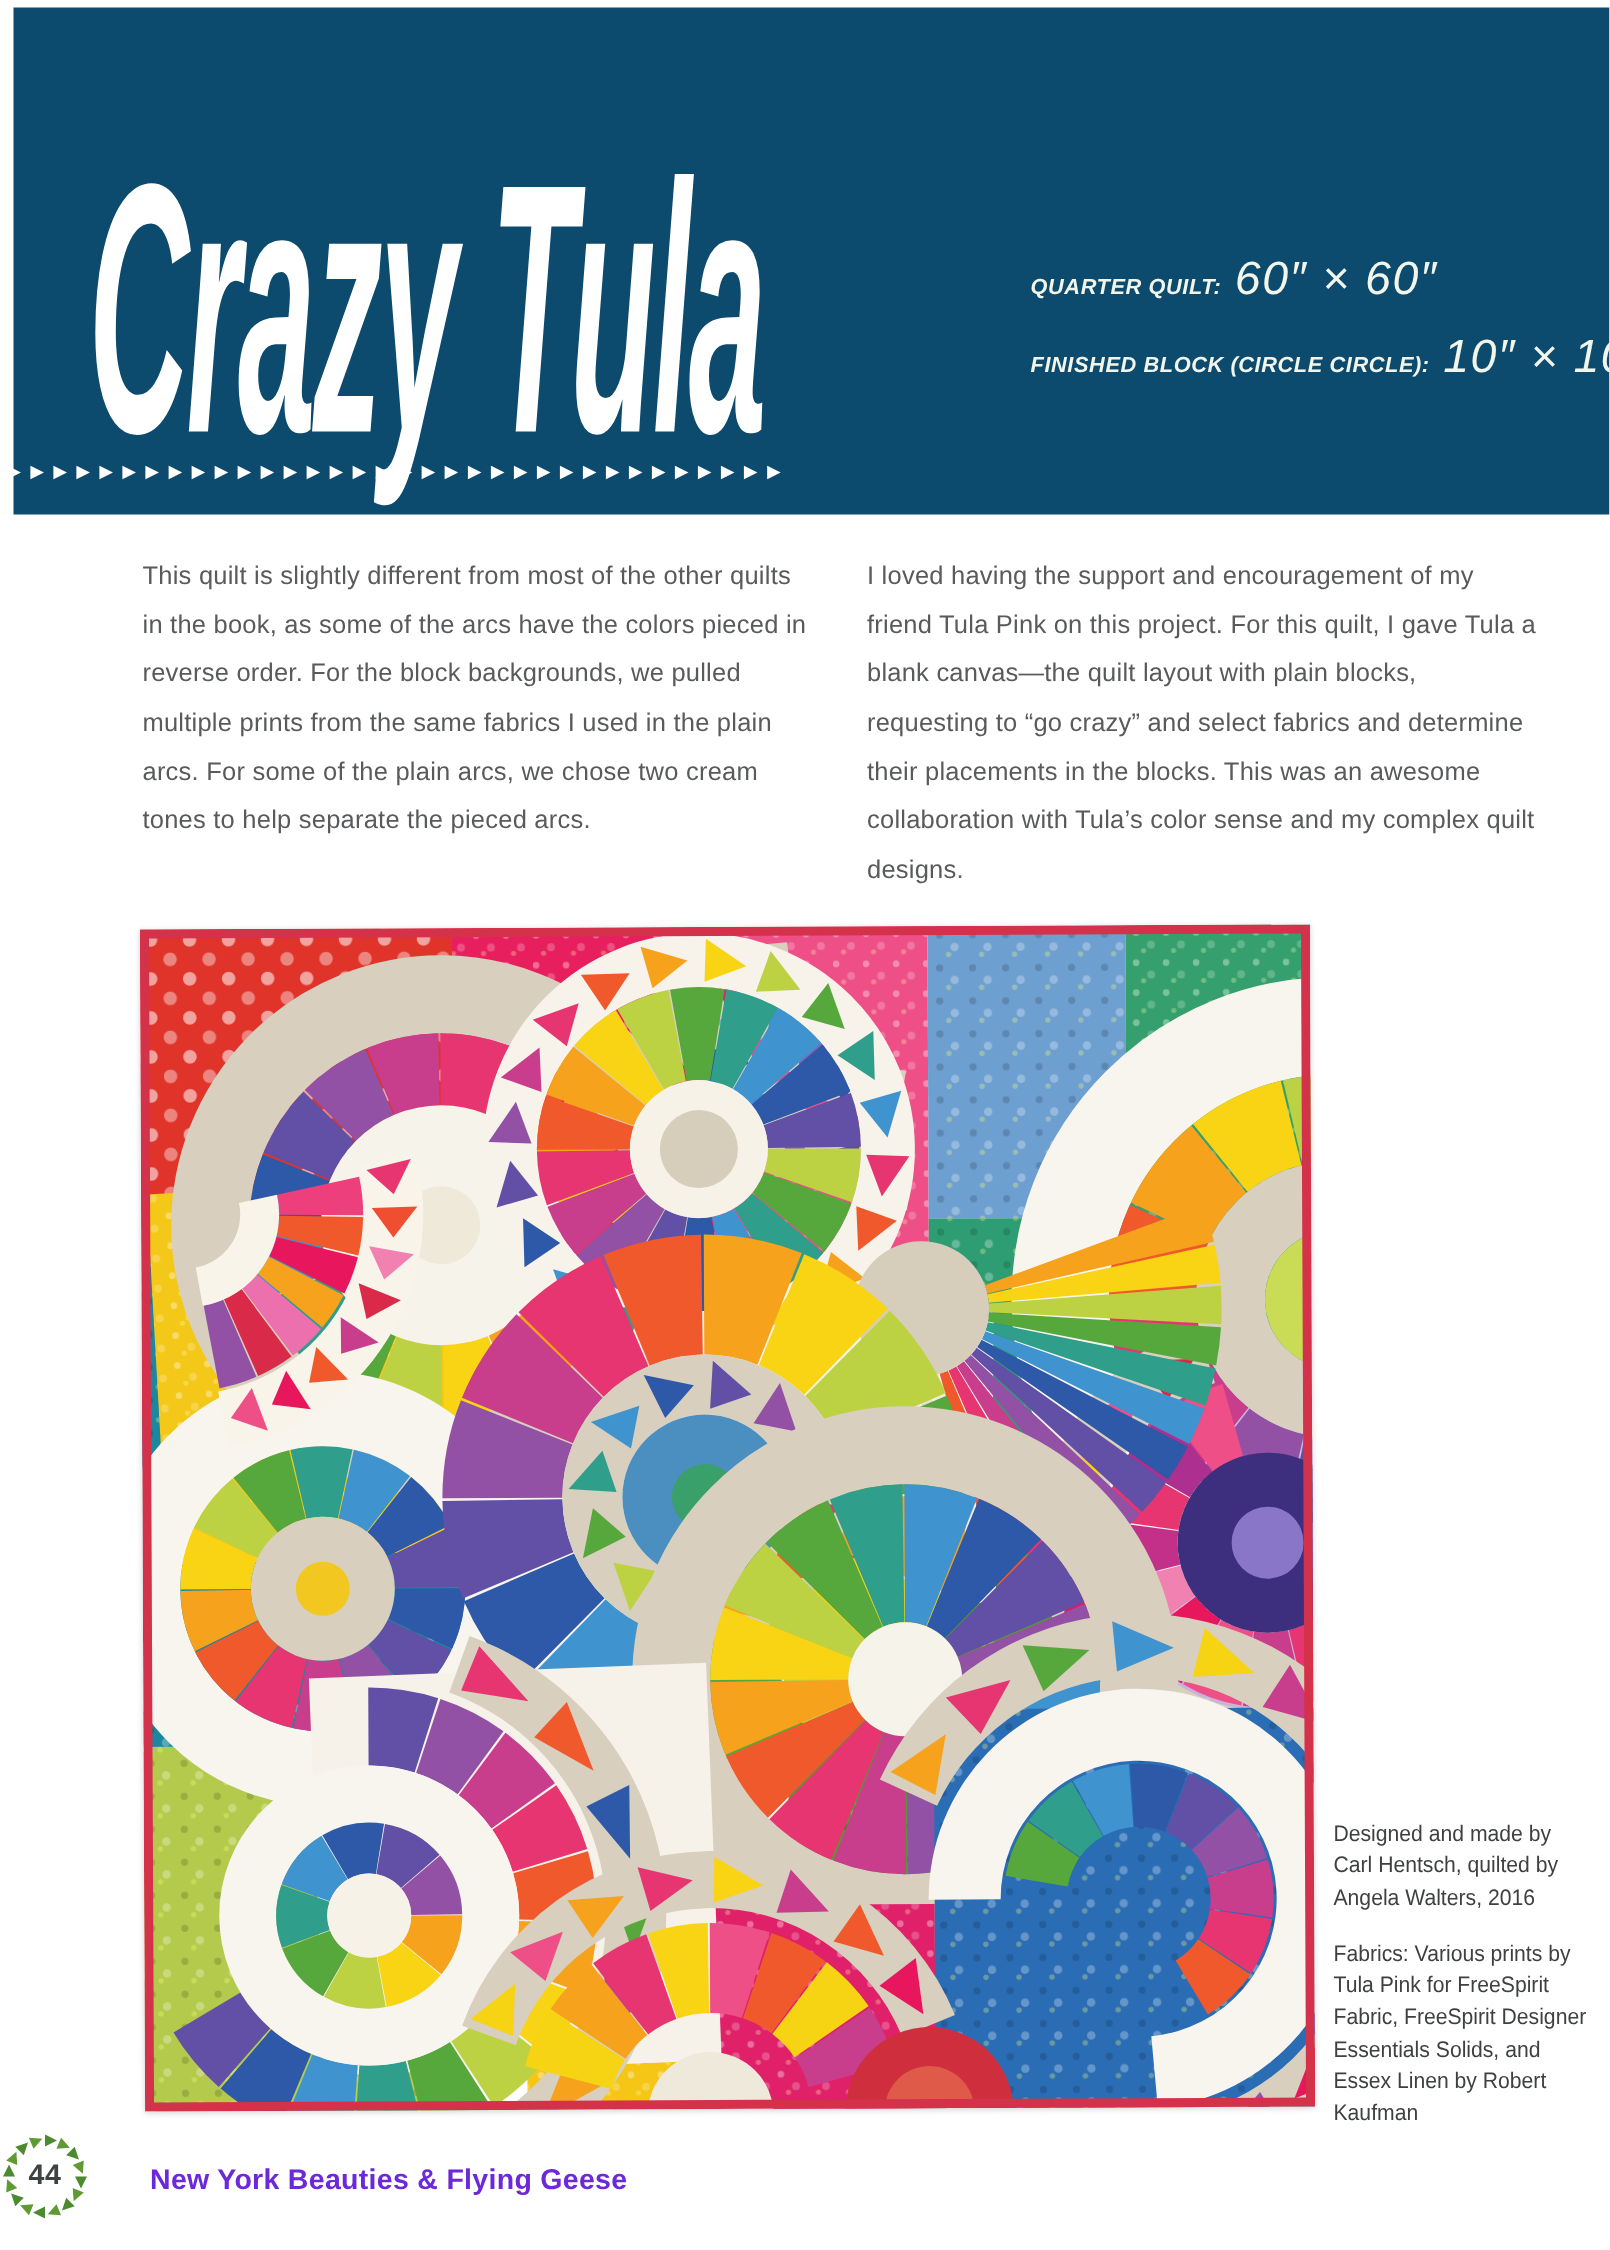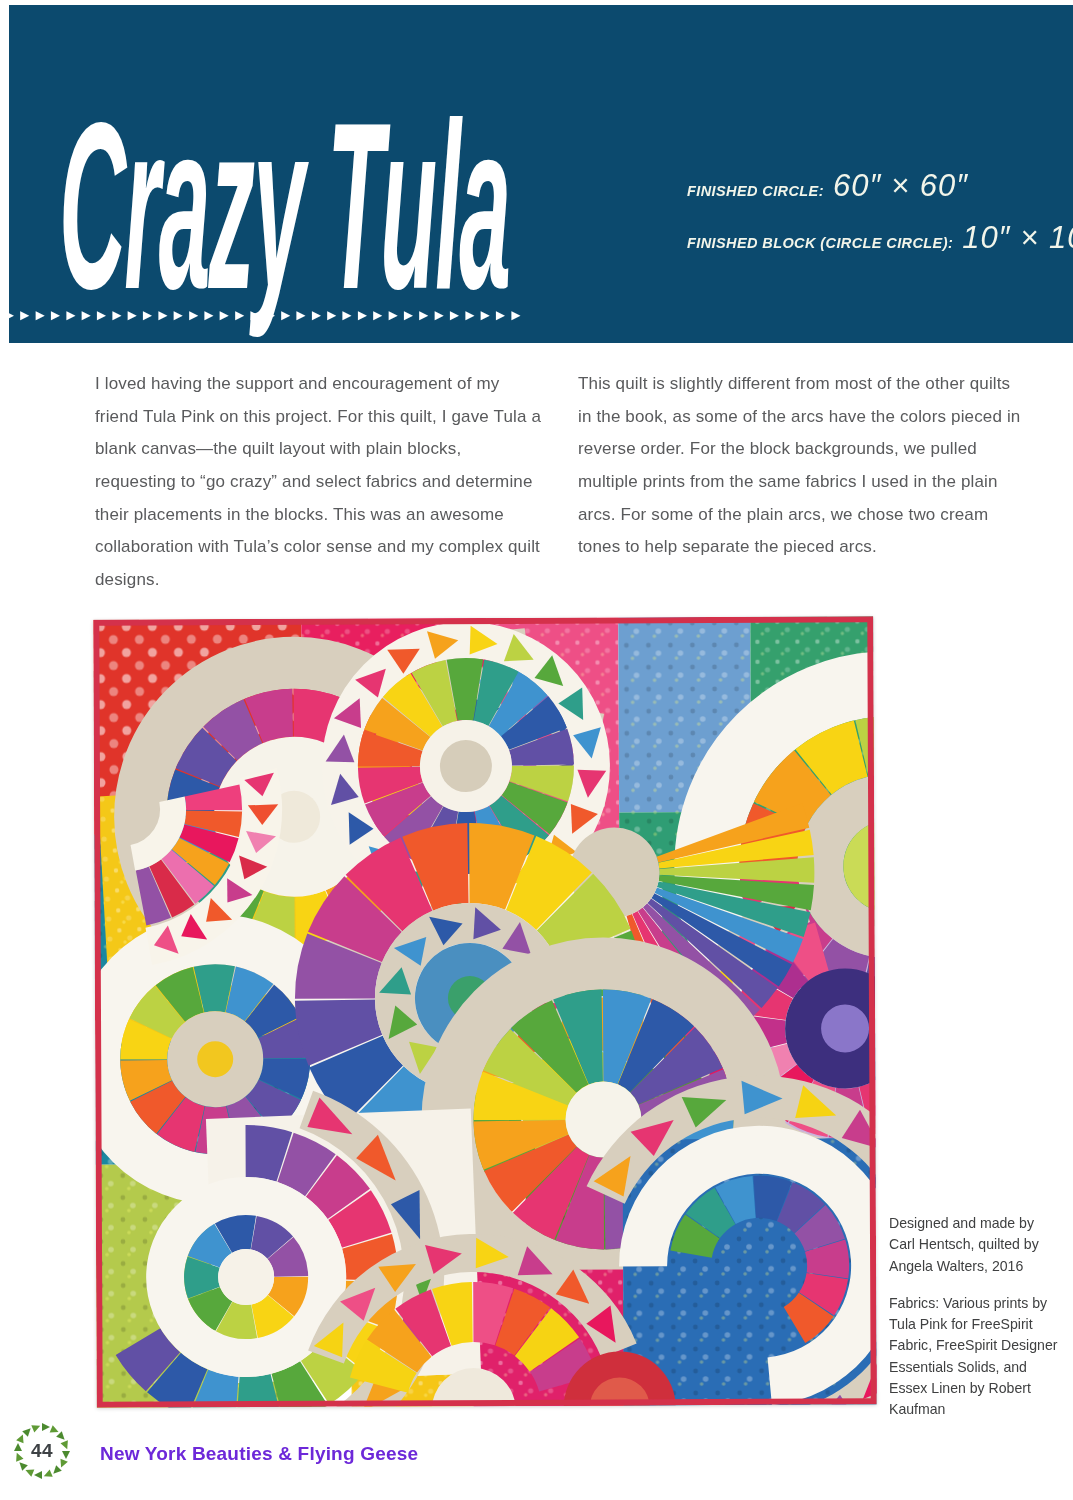--- a/index.html
+++ b/index.html
@@ -35,52 +35,52 @@
     position:absolute; left:95px; top:618px; width:780px; height:788px;
     transform:rotate(-0.25deg); box-shadow:0 1px 4px rgba(0,0,0,0.18);
   }
   .quilt-wrap svg { display:block; }
   .caption {
     position:absolute; left:889px; top:1212px; width:182px;
     color:#3f4041; font-size:15px; line-height:1.42; font-weight:400;
     transform:scaleX(0.94); transform-origin:0 0;
   }
   .caption p + p { margin-top:16px; }
-  .footer-badge { position:absolute; left:12px; top:1421px; width:60px; height:60px;text-align:center; }
+  .footer-badge { position:absolute; left:0; top:1421px; width:60px; height:60px;text-align:center; }
   .footer-badge svg { position:absolute; inset:0; }
   .badge-num {
     position:absolute; inset:0; display:flex; align-items:center; justify-content:center;
     font-size:19px; font-weight:700; color:#3e4245; letter-spacing:0.5px;
   }
   .footer-title {
     position:absolute; left:100px; top:1443px;
     font-size:19px; font-weight:700; color:#6d28d9; letter-spacing:0.2px;
   }
 </style>
 </head>
 <body>
 
 <div class="banner">
   <div class="title">Crazy Tula</div>
   <div class="specs">
     <div class="spec-row">
-      <span class="spec-label">FINISHED CIRCLE:</span>
+      <span class="spec-label">QUARTER QUILT:</span>
       <span class="spec-value">60″ × 60″</span>
     </div>
     <div class="spec-row">
       <span class="spec-label">FINISHED BLOCK (CIRCLE CIRCLE):</span>
       <span class="spec-value">10″ × 10″</span>
     </div>
   </div>
   <div class="arrow-row">►►►►►►►►►►►►►►►►►►►►►►►►►►►►►►►►►►►►►►</div>
 </div>
 
 <div class="intro">
+  <p>This quilt is slightly different from most of the other quilts in the book, as some of the arcs have the colors pieced in reverse order. For the block backgrounds, we pulled multiple prints from the same fabrics I used in the plain arcs. For some of the plain arcs, we chose two cream tones to help separate the pieced arcs.</p>
   <p>I loved having the support and encouragement of my friend Tula Pink on this project. For this quilt, I gave Tula a blank canvas—the quilt layout with plain blocks, requesting to “go crazy” and select fabrics and determine their placements in the blocks. This was an awesome collaboration with Tula’s color sense and my complex quilt designs.</p>
-  <p>This quilt is slightly different from most of the other quilts in the book, as some of the arcs have the colors pieced in reverse order. For the block backgrounds, we pulled multiple prints from the same fabrics I used in the plain arcs. For some of the plain arcs, we chose two cream tones to help separate the pieced arcs.</p>
 </div>
 
 <div class="quilt-wrap">
   <svg id="quilt-svg" width="780" height="788" viewBox="0 0 780 788" xmlns="http://www.w3.org/2000/svg">
     <defs>
       <pattern id="pt-dots" width="26" height="26" patternUnits="userSpaceOnUse">
         <circle cx="7" cy="7" r="4.5" fill="rgba(255,255,255,.55)"></circle>
         <circle cx="20" cy="20" r="4.5" fill="rgba(255,255,255,.4)"></circle>
       </pattern>
       <pattern id="pt-sl" width="20" height="20" patternUnits="userSpaceOnUse">

